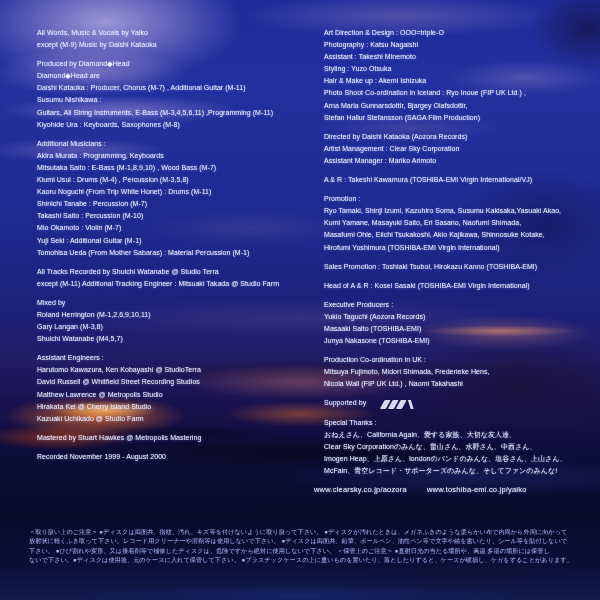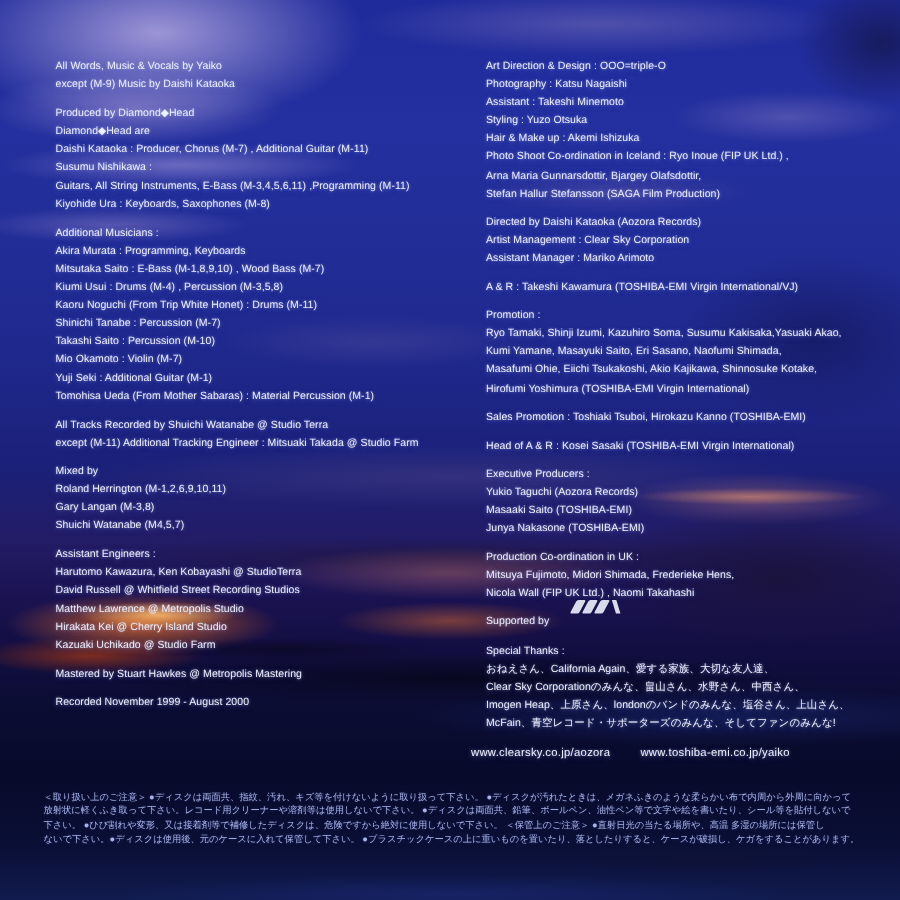--- a/index.html
+++ b/index.html
@@ -28,21 +28,21 @@
       radial-gradient(80px 60px at 588px 28px, rgba(23,26,90,0.95) 0%, rgba(23,26,90,0) 72%),
       radial-gradient(230px 30px at 400px 16px, rgba(120,110,184,0.55) 0%, rgba(120,110,184,0) 70%),
       radial-gradient(140px 35px at 90px 72px, rgba(144,134,204,0.7) 0%, rgba(144,134,204,0) 70%),
       radial-gradient(190px 85px at 105px 22px, rgba(170,160,220,0.9) 0%, rgba(170,160,220,0) 72%),
       radial-gradient(300px 28px at 480px 478px, rgba(36,56,150,0.35) 0%, rgba(36,56,150,0) 70%),
       radial-gradient(160px 15px at 470px 572px, rgba(14,18,56,0.9) 0%, rgba(14,18,56,0) 70%),
       radial-gradient(330px 18px at 50% 596px, rgba(28,44,128,0.5) 0%, rgba(28,44,128,0) 70%),
       linear-gradient(180deg,#1f2b9b 0%,#24309f 14%,#212c95 30%,#1e2789 42%,#1b2078 52%,#231c66 60%,#1b1352 66%,#130e42 72%,#0b0d34 78%,#080a2a 86%,#0a0f36 94%,#111b4e 100%);
   }
   .col{
-    position:absolute;top:39px;
+    position:absolute;top:27px;
     color:#eef0fb;font-size:7px;letter-spacing:.05px;
     text-shadow:0 0 2px rgba(190,200,255,.55),0 1px 4px rgba(110,130,230,.35);
   }
   .col.left{left:37px;width:280px;}
   .col.right{left:324px;width:272px;}
   .line{height:12.1px;line-height:12.1px;white-space:nowrap;}
   .gap{height:7px;}
   .urls{margin-top:8px;margin-left:-10px;white-space:nowrap;font-size:7.5px;}
   .urls .url{margin-right:18px;letter-spacing:.2px;}
   .logo{position:absolute;left:382px;top:400px;width:36px;height:10px;display:flex;gap:2px;transform:skewX(-28deg);}

